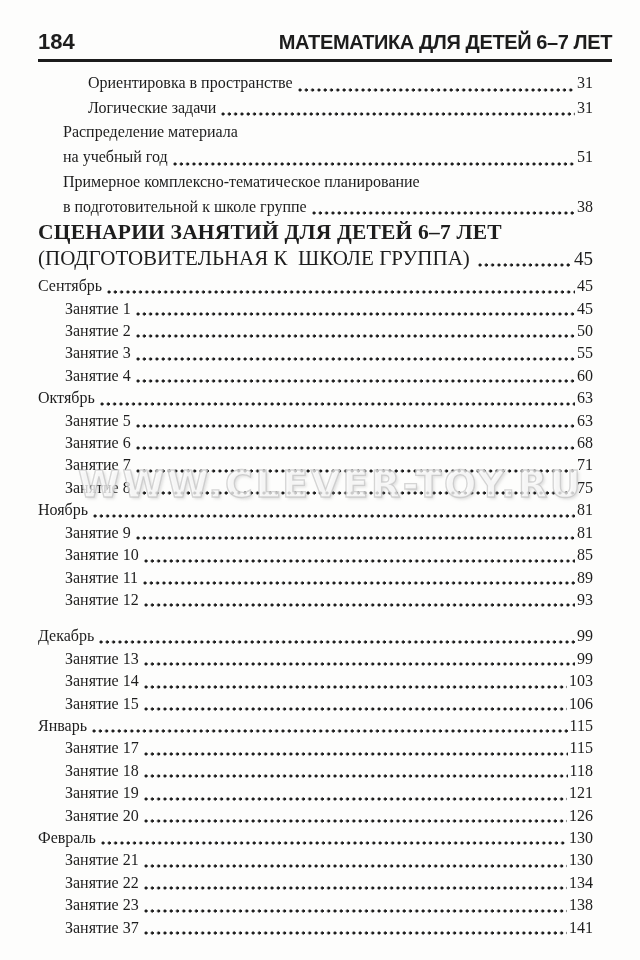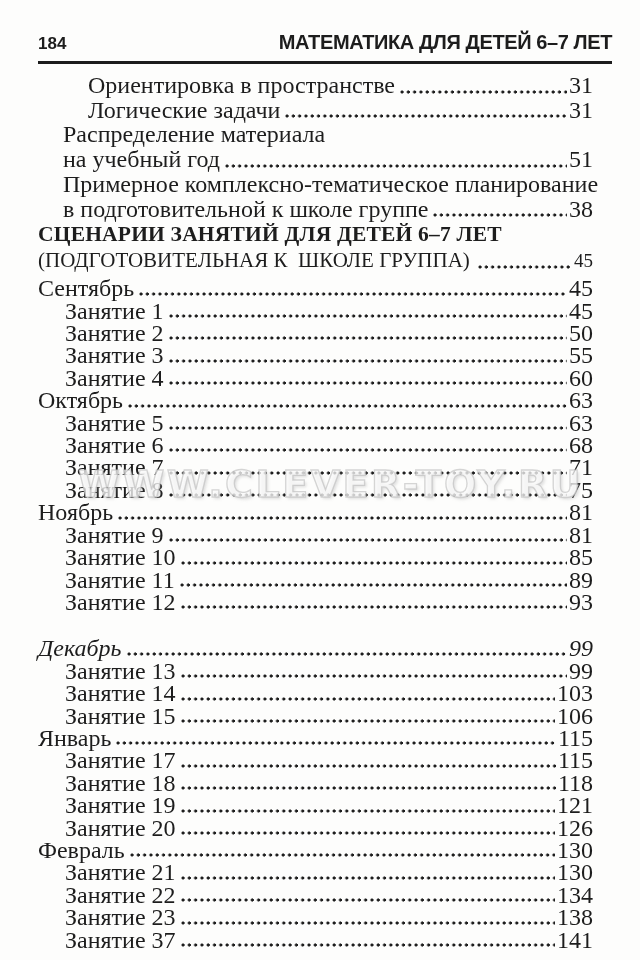--- a/index.html
+++ b/index.html
@@ -14,27 +14,27 @@
   .content { position: relative; z-index: 1; padding: 0 28px 0 38px; }
 
   
   .hdr {
     display: flex; justify-content: space-between; align-items: baseline;
     margin-top: 30px;
     font-family: "Liberation Sans", sans-serif;
     font-weight: 700;
     line-height: 24px;
   }
-  .hdr .num { font-size: 17px; }
+  .hdr .num { font-size: 22px; }
   .hdr .ttl { font-size: 20px; letter-spacing: -0.4px; }
   .rule { height: 3px; background: #1c1c1c; margin-top: 5px; }
 
   
   .toc { margin-top: 9px; padding-right: 19px; }
-  .toc-row { display: flex; align-items: center; font-size: 24px; line-height: 24.7px; }
+  .toc-row { display: flex; align-items: center; font-size: 16px; line-height: 24.7px; }
   .toc-row .lbl { white-space: nowrap; }
   .toc-row .dots { flex: 1 1 auto; align-self: stretch; position: relative; }
   .toc-row .dots::before {
     content: ""; position: absolute; left: 5px; right: 2px; bottom: 4px; height: 4px;
     background: radial-gradient(circle at 2px 2px, #1d1d1d 1.35px, rgba(0,0,0,0) 1.8px) repeat-x;
     background-size: 6.3px 4px;
   }
   .toc-row .pg { white-space: nowrap; }
   .toc-row.no-leader .dots::before { display: none; }
   .toc-row.lv1 { padding-left: 25px; }
@@ -49,21 +49,21 @@
     content: ""; position: absolute; left: 8px; right: 3px; bottom: 5px; height: 4px;
     background: radial-gradient(circle at 2px 2px, #1d1d1d 1.35px, rgba(0,0,0,0) 1.8px) repeat-x;
     background-size: 6.3px 4px;
   }
   .hl2-row .pg { white-space: nowrap; font-size: 19px; }
 
   
   .months { margin-top: 3px; padding-right: 19px; }
   .months .toc-row { line-height: 22.4px; }
   .months .toc-row.lesson { padding-left: 27px; }
-  .months .toc-row.gap { margin-top: 24px; font-style: italic; }
+  .months .toc-row.gap { margin-top: 14px; }
 
   
   .watermark {
     position: absolute; z-index: 3; left: 78px; top: 432px;
     white-space: nowrap; pointer-events: none;
     font-family: "DejaVu Sans", sans-serif; font-weight: 700;
     font-size: 38px; letter-spacing: 2.5px;
     color: rgba(252,252,252,0.72);
     -webkit-text-stroke: 1.3px rgba(186,186,186,0.6);
     text-shadow: 2px 2px 3px rgba(170,170,170,0.35);

